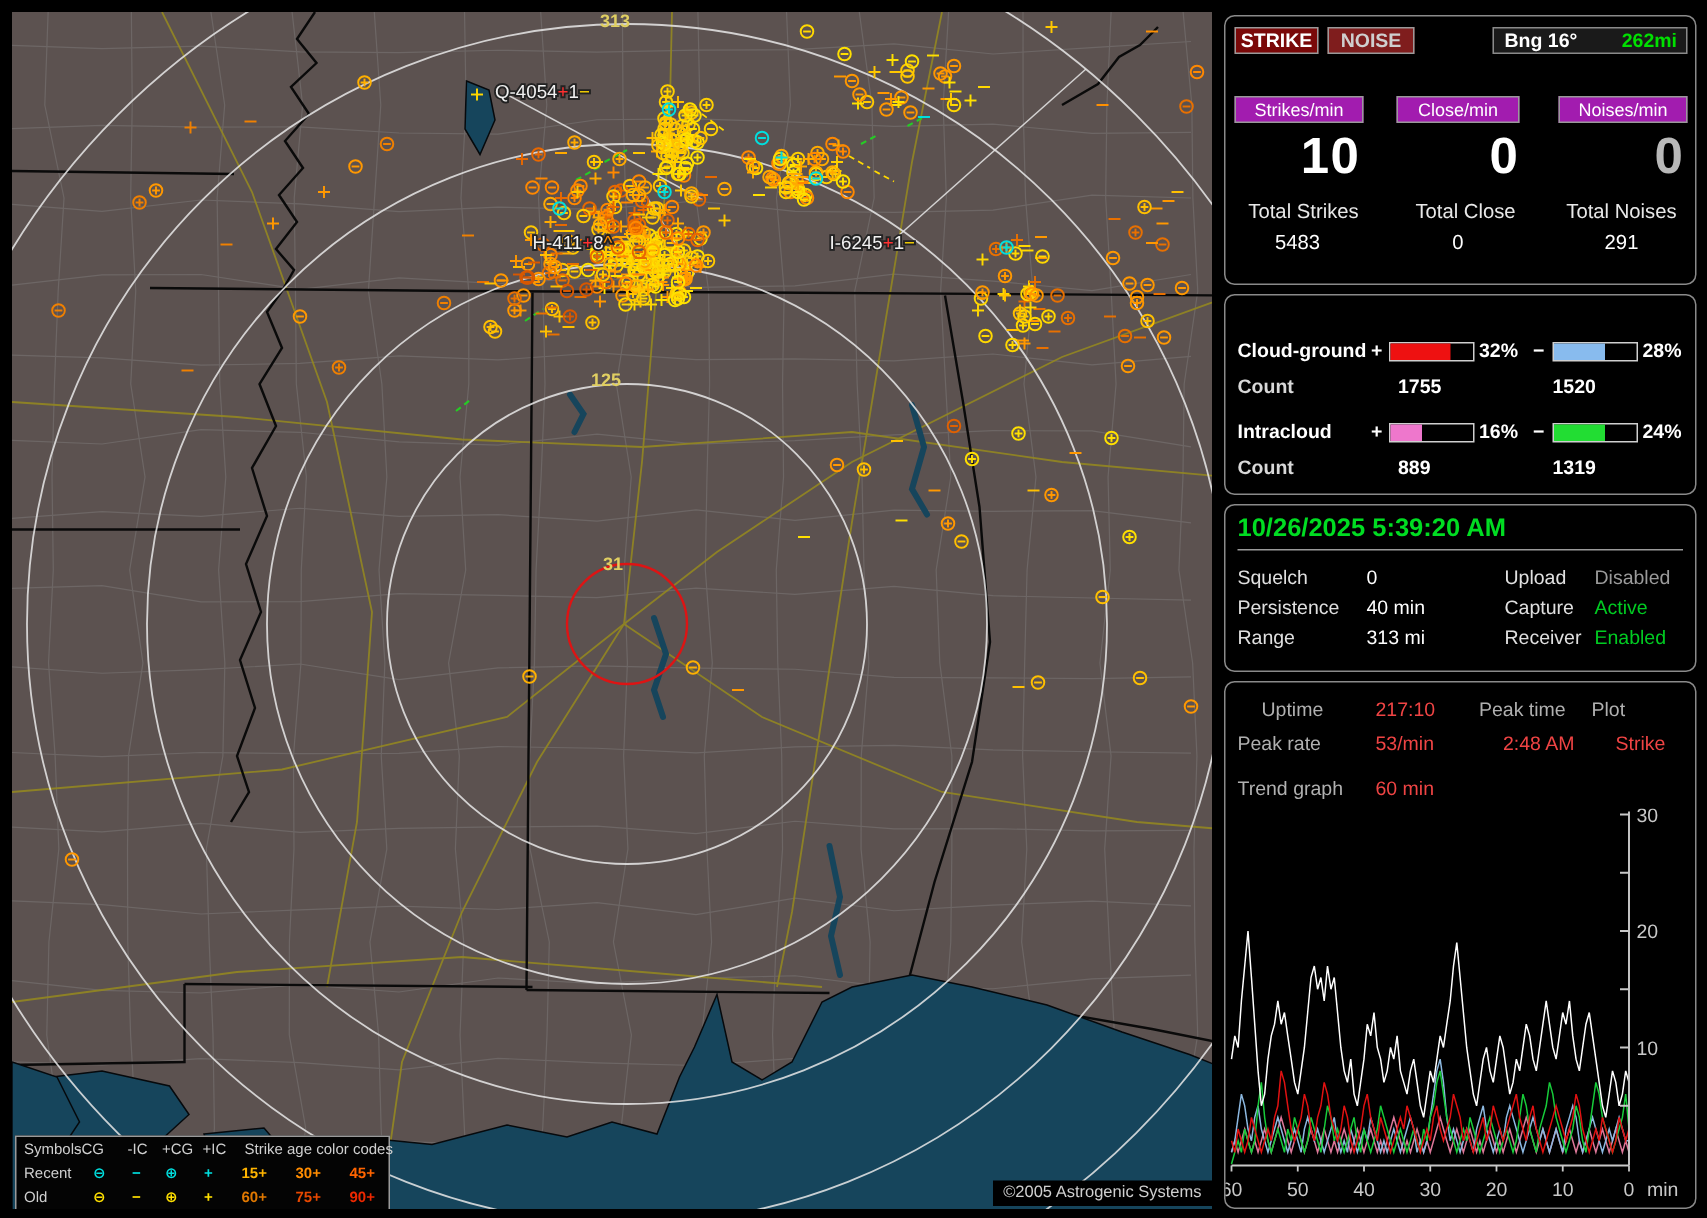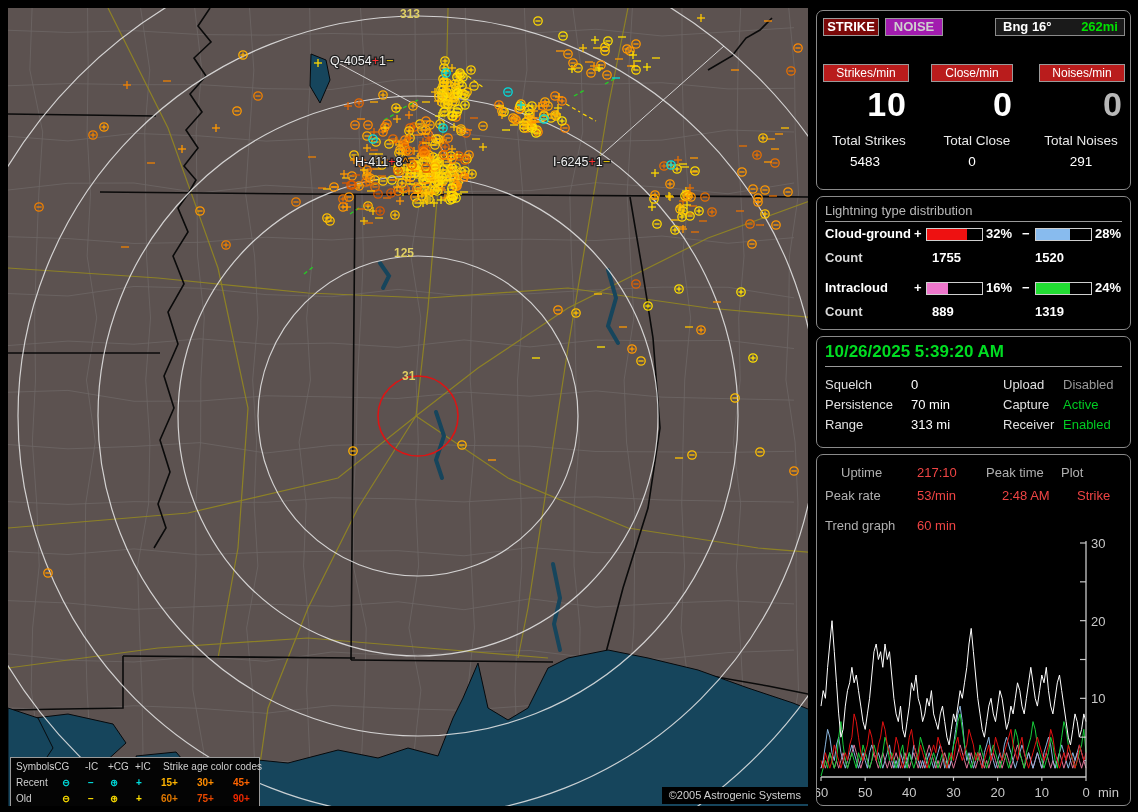--- a/index.html
+++ b/index.html
@@ -16,26 +16,26 @@
            padding:2px 7px 3px 7px;z-index:5;}
   
   .panel{position:absolute;left:816px;width:315px;background:#000;border:1px solid #8a8a8a;border-radius:7px;box-sizing:border-box;}
   #p-counters{top:10px;height:180px;}
   #p-dist{top:196px;height:134px;}
   #p-status{top:336px;height:112px;}
   #p-stats{top:454px;height:352px;}
   .btn{position:absolute;text-align:center;font-weight:bold;font-size:13px;border:1px solid #9a9a9a;
        box-sizing:border-box;line-height:16px;height:18px;}
   #btn-strike{left:6px;top:7px;width:56px;background:#7a0808;color:#fff;cursor:pointer;}
-  #btn-noise{left:68px;top:7px;width:58px;background:#a21caf;color:#cfcfcf;cursor:pointer;}
+  #btn-noise{left:68px;top:7px;width:58px;background:#7f1d1d;color:#cfcfcf;cursor:pointer;}
   #bng{position:absolute;left:178px;top:7px;width:130px;height:18px;background:#1a1a1a;border:1px solid #8a8a8a;
        box-sizing:border-box;font-weight:bold;font-size:13px;line-height:16px;}
   #bng .lab{color:#fff;padding-left:7px;}
   #bng .val{position:absolute;right:6px;top:0;}
-  .chip{position:absolute;top:53px;height:18px;background:#b91c1c;border:1px solid #9a9a9a;color:#fff;
+  .chip{position:absolute;top:53px;height:18px;background:#a21caf;border:1px solid #9a9a9a;color:#fff;
         font-size:12px;text-align:center;line-height:16px;box-sizing:border-box;}
   .rate{position:absolute;top:74px;font-size:34px;font-weight:bold;text-align:right;letter-spacing:1px;}
   .tlabel{position:absolute;top:122px;font-size:13.5px;color:#e8e8e8;text-align:center;width:104px;}
   .tvalue{position:absolute;top:143px;font-size:13.5px;color:#fff;text-align:center;}
   
   .dist-title{position:absolute;left:8px;right:8px;top:6px;color:#b8b8b8;font-size:13px;
               border-bottom:1px solid #9a9a9a;padding-bottom:3px;}
   .drow-label{position:absolute;left:8px;font-size:13px;font-weight:bold;color:#fff;}
   .sign{position:absolute;font-size:13px;font-weight:bold;color:#fff;}
   .bar{position:absolute;width:55px;height:11px;border:1px solid #cfcfcf;background:#000;}
@@ -1375,21 +1375,20 @@
   <div class="tlabel" style="left:0px">Total Strikes</div>
   <div class="tlabel" style="left:108px">Total Close</div>
   <div class="tlabel" style="left:212px">Total Noises</div>
 
   <div class="tvalue" style="left:6px;width:84px">5483</div>
   <div class="tvalue" style="left:114px;width:82px">0</div>
   <div class="tvalue" style="left:222px;width:84px">291</div>
 </div>
 
 <div class="panel" id="p-dist">
-  <div class="dist-title">Lightning type distribution</div>
 
   <div class="drow-label" style="top:29px">Cloud-ground</div>
   <span class="sign" style="left:97px;top:29px">+</span>
   <div class="bar" style="left:109px;top:31px">
         <i id="bar0p" style="width: 40px; background: rgb(238, 17, 17);"></i>
       </div>
   <span class="pct" style="left:169px;top:29px">32%</span>
   <span class="sign" style="left:205px;top:29px">−</span>
   <div class="bar" style="left:218px;top:31px">
         <i id="bar0m" style="width: 34px; background: rgb(136, 187, 238);"></i>
@@ -1413,21 +1412,21 @@
   <div class="cnt" style="left:8px;top:107px">Count</div>
   <div class="cnt" style="left:115px;top:107px;color:#fff">889</div>
   <div class="cnt" style="left:218px;top:107px;color:#fff">1319</div>
 </div>
 
 <div class="panel" id="p-status">
   <div id="dt">10/26/2025 5:39:20 AM</div>
   <div class="srow" style="left:8px;top:40px">Squelch</div>
   <div class="srow" style="left:94px;top:40px;color:#fff">0</div>
   <div class="srow" style="left:8px;top:60px">Persistence</div>
-  <div class="srow" style="left:94px;top:60px;color:#fff">70 min</div>
+  <div class="srow" style="left:94px;top:60px;color:#fff">40 min</div>
   <div class="srow" style="left:8px;top:80px">Range</div>
   <div class="srow" style="left:94px;top:80px;color:#fff">313 mi</div>
   <div class="srow" style="left:186px;top:40px">Upload</div>
   <div class="srow" style="left: 246px; top: 40px; color: rgb(154, 154, 154);" id="st0">Disabled</div>
   <div class="srow" style="left:186px;top:60px">Capture</div>
   <div class="srow" style="left: 246px; top: 60px; color: rgb(0, 204, 34);" id="st1">Active</div>
   <div class="srow" style="left:186px;top:80px">Receiver</div>
   <div class="srow" style="left: 246px; top: 80px; color: rgb(0, 204, 34);" id="st2">Enabled</div>
 </div>
 

